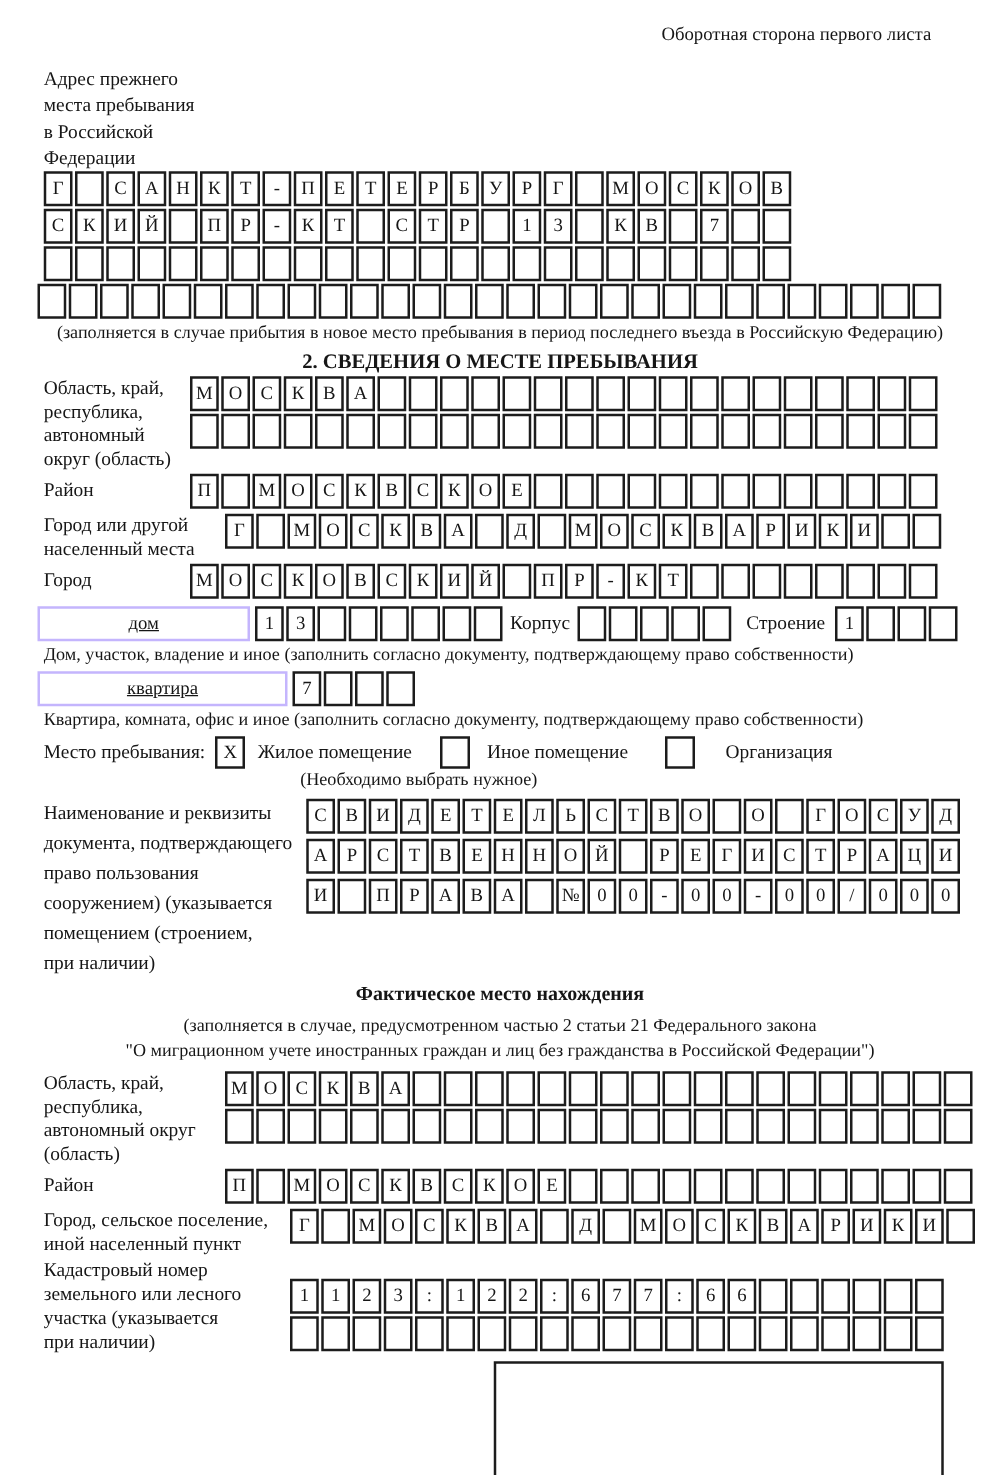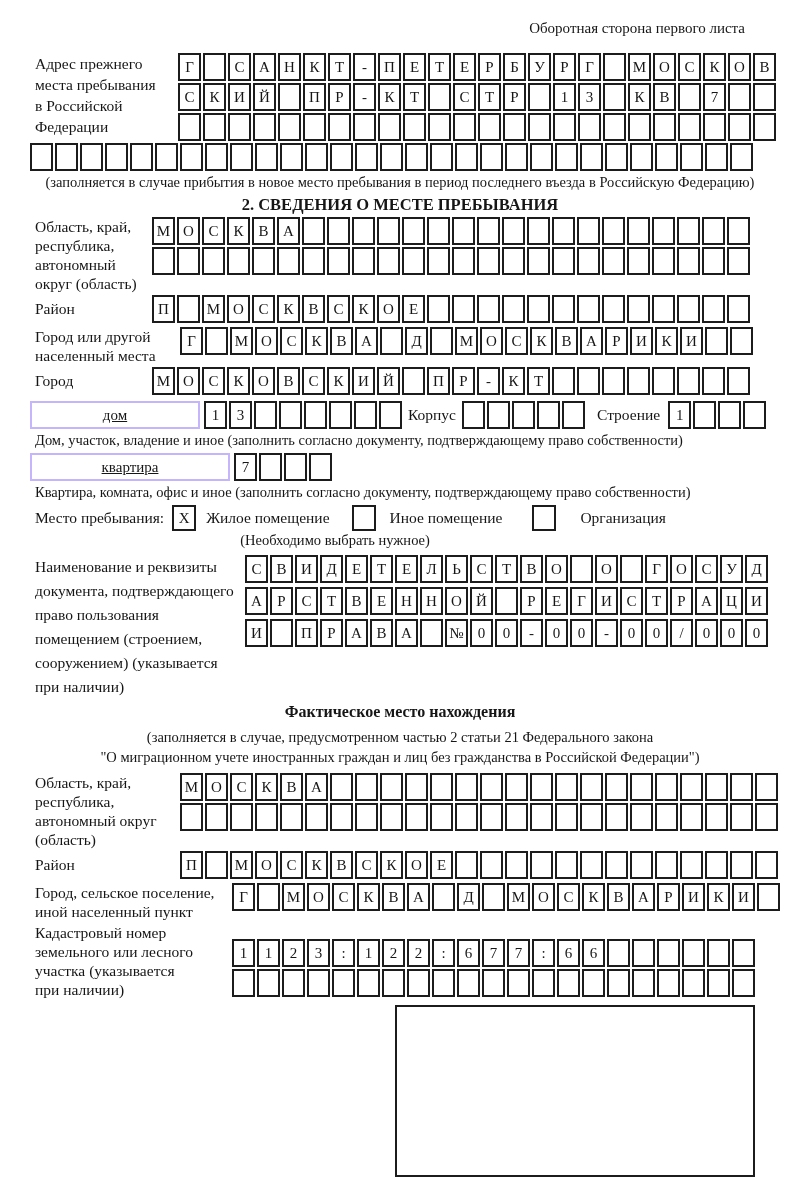--- a/index.html
+++ b/index.html
@@ -19,21 +19,21 @@
     text-align:center; font-size:15px; line-height:24px; vertical-align:top;
     background:#fff;
   }
   .flexrow { display:flex; align-items:flex-start; }
   .lbl { font-size:15.5px; line-height:19px; }
   .ml35 { margin-left:35px; }
   .note { font-size:14.5px; line-height:18px; }
   .center { text-align:center; }
   .bold { font-weight:bold; }
 
-  .prev-block { margin-top:16px; }
+  .prev-block { margin-top:16px;flex-direction:column; }
   .prev-lbl { width:143px; line-height:21px; }
   .fullrow { margin-left:30px; margin-top:0px; }
 
   .h2 { font-size:16.5px; margin-top:4px; }
 
   .lblw112 { width:117px; }
   .lblw140 { width:145px; }
   .lblw192 { width:197px; }
   .lblw208 { width:210px; }
 
@@ -136,22 +136,22 @@
     <span class="chk" style="margin-left:30px"></span>
     <span style="margin-left:24px">Организация</span>
   </div>
   <div class="note" style="margin-left:185px; width:300px; text-align:center;">(Необходимо выбрать нужное)</div>
 
   <div class="flexrow ml35" style="margin-top:6px">
     <div class="lbl lblw208" style="line-height:24px">
         <div>Наименование и реквизиты</div>
         <div>документа, подтверждающего</div>
         <div>право пользования</div>
+        <div>сооружением) (указывается</div>
         <div>помещением (строением,</div>
-        <div>сооружением) (указывается</div>
         <div>при наличии)</div>
       </div>
     <div class="doc-rows">
       <div class="boxrow"><span class="cb">С</span><span class="cb">В</span><span class="cb">И</span><span class="cb">Д</span><span class="cb">Е</span><span class="cb">Т</span><span class="cb">Е</span><span class="cb">Л</span><span class="cb">Ь</span><span class="cb">С</span><span class="cb">Т</span><span class="cb">В</span><span class="cb">О</span><span class="cb"></span><span class="cb">О</span><span class="cb"></span><span class="cb">Г</span><span class="cb">О</span><span class="cb">С</span><span class="cb">У</span><span class="cb">Д</span></div>
       <div class="boxrow"><span class="cb">А</span><span class="cb">Р</span><span class="cb">С</span><span class="cb">Т</span><span class="cb">В</span><span class="cb">Е</span><span class="cb">Н</span><span class="cb">Н</span><span class="cb">О</span><span class="cb">Й</span><span class="cb"></span><span class="cb">Р</span><span class="cb">Е</span><span class="cb">Г</span><span class="cb">И</span><span class="cb">С</span><span class="cb">Т</span><span class="cb">Р</span><span class="cb">А</span><span class="cb">Ц</span><span class="cb">И</span></div>
       <div class="boxrow"><span class="cb">И</span><span class="cb"></span><span class="cb">П</span><span class="cb">Р</span><span class="cb">А</span><span class="cb">В</span><span class="cb">А</span><span class="cb"></span><span class="cb">№</span><span class="cb">0</span><span class="cb">0</span><span class="cb">-</span><span class="cb">0</span><span class="cb">0</span><span class="cb">-</span><span class="cb">0</span><span class="cb">0</span><span class="cb">/</span><span class="cb">0</span><span class="cb">0</span><span class="cb">0</span></div>
     </div>
   </div>
 
   <div class="bold center" style="font-size:16px; margin-top:4px;">Фактическое место нахождения</div>

